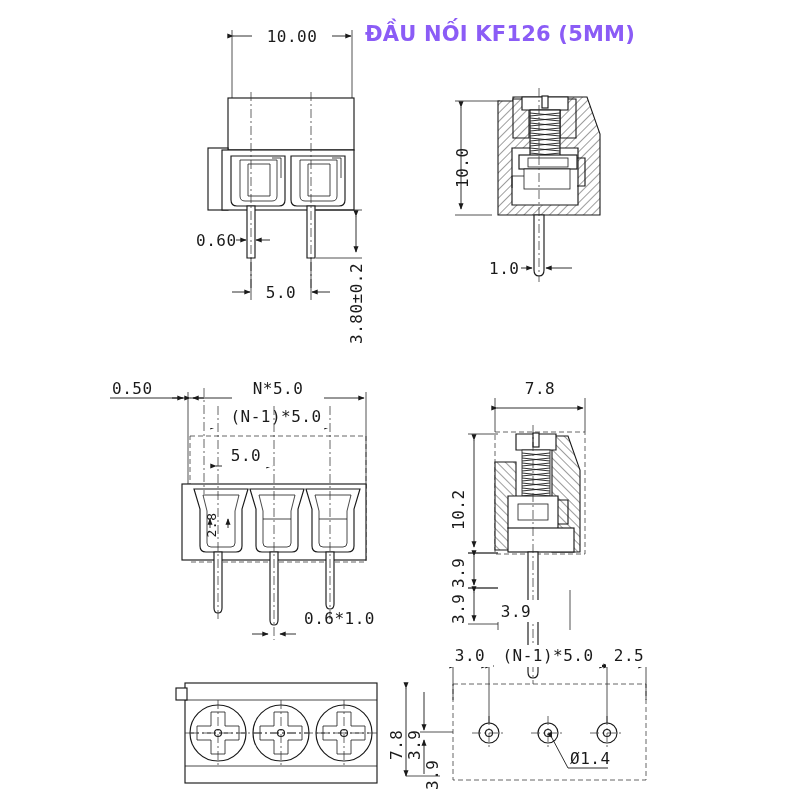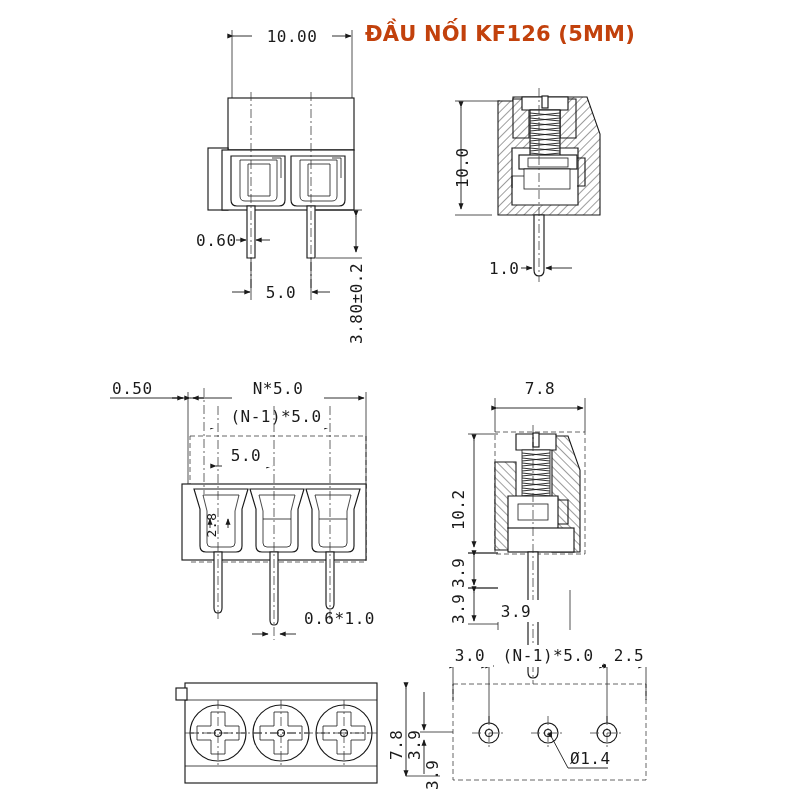--- a/index.html
+++ b/index.html
@@ -18,21 +18,21 @@
   #sheet svg {
     display: block;
   }
   .title-text {
     position: absolute;
     left: 365px;
     top: 22px;
     font-family: "DejaVu Sans", sans-serif;
     font-weight: bold;
     font-size: 21px;
-    color: #c2410c;
+    color: #8b5cf6;
     letter-spacing: 0.2px;
     white-space: nowrap;
   }
   text {
     font-family: "DejaVu Sans Mono", monospace;
     fill: #1a1a1a;
   }
   .dim {
     font-size: 16px;
     letter-spacing: 0.5px;

